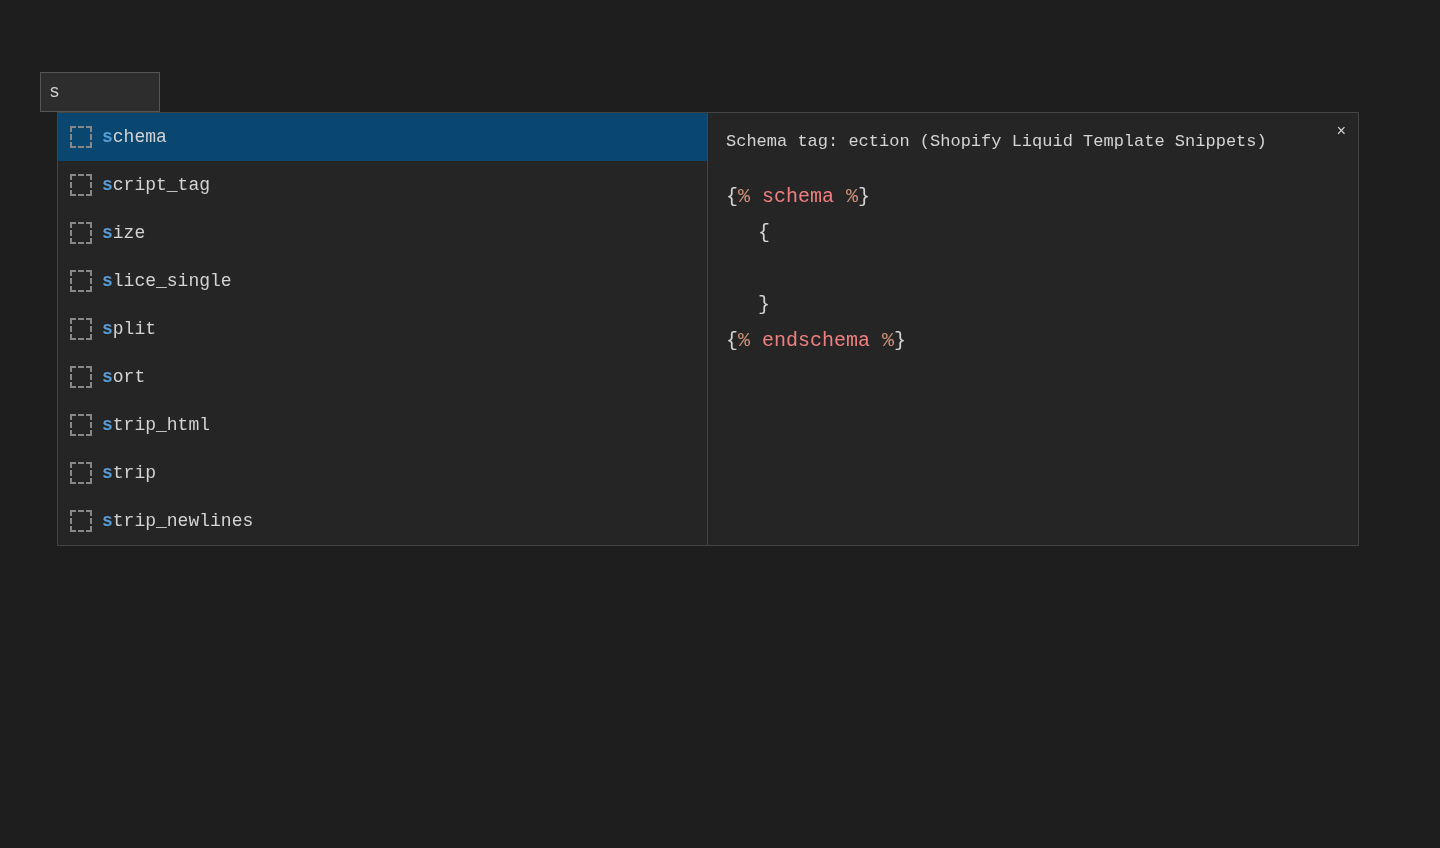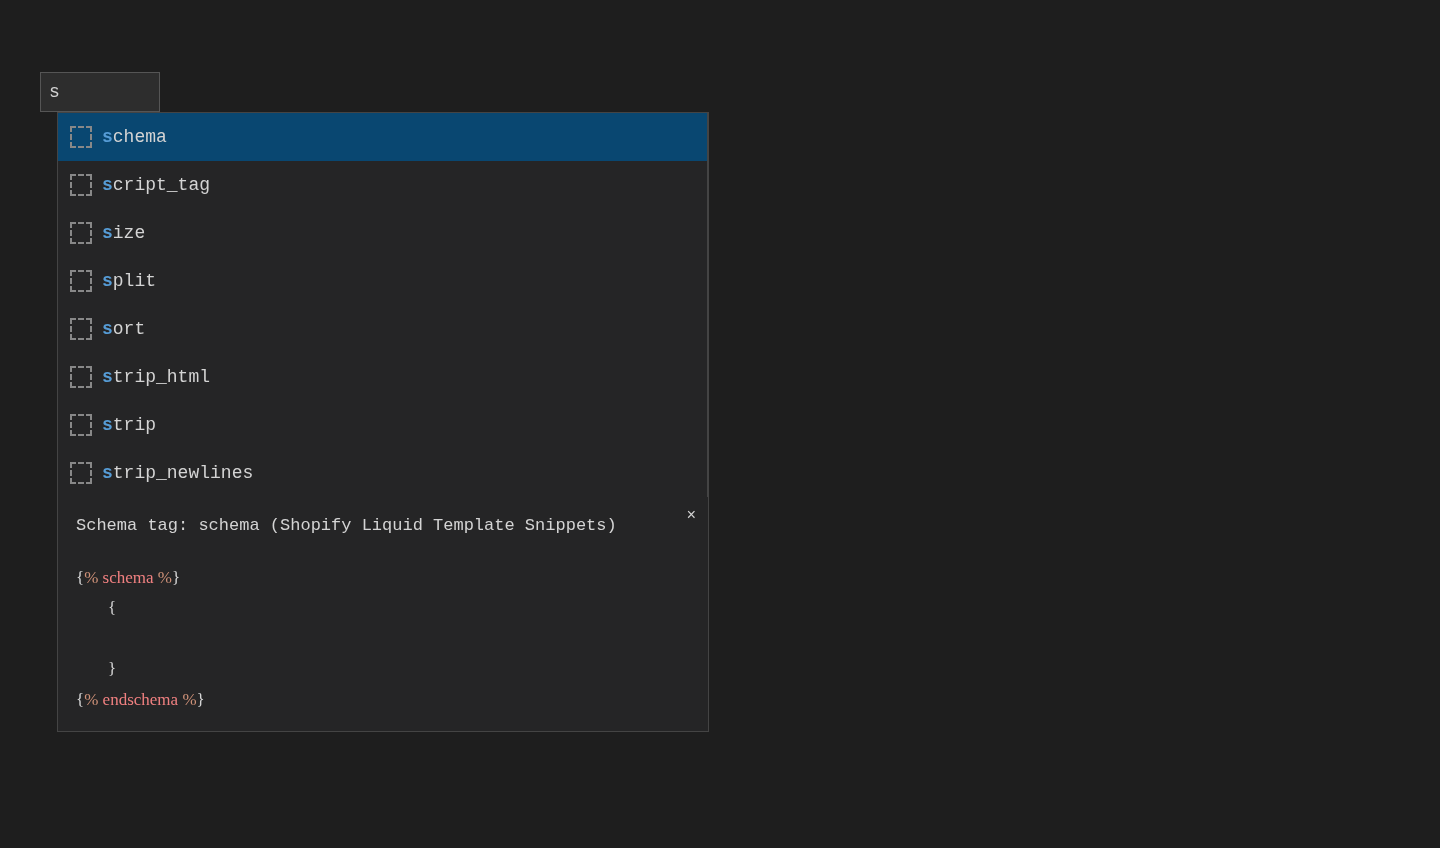--- a/index.html
+++ b/index.html
@@ -41,21 +41,21 @@
       width: 100%;
       caret-color: #d4d4d4;
     }
 
     
     .autocomplete-container {
       position: absolute;
       top: 112px;
       left: 57px;
       display: flex;
-      flex-direction: column;
+      flex-direction: row;
       border: 1px solid #444;
       justify-content: space-between;
     }
 
     
     .suggestions-list {
       width: 650px;
       background-color: #252526;
       border-right: 1px solid #444;
     }
@@ -117,22 +117,22 @@
     .doc-title {
       color: #d4d4d4;
       font-size: 17px;
       font-family: 'Courier New', Courier, monospace;
       line-height: 1.5;
       margin-bottom: 24px;
       margin-right: 24px;
     }
 
     .doc-code {
-      font-family: Liberation Serif, serif;
-      font-size: 17px;
+      font-family: Liberation Mono, monospace;
+      font-size: 20px;
       line-height: 1.8;
       color: #d4d4d4;
     }
 
     .doc-code .punctuation {
       color: #d4d4d4;
     }
 
     .doc-code .tag-keyword {
       color: #ce9178;
@@ -173,20 +173,26 @@
 
 
     <div class="suggestion-item">
       <span class="suggestion-icon"></span>
       <span class="suggestion-text">
         <span class="highlight">s</span>ize
       </span>
     </div>
 
 
+    <div class="suggestion-item">
+      <span class="suggestion-icon"></span>
+      <span class="suggestion-text">
+        <span class="highlight">s</span>lice_single
+      </span>
+    </div>
 
     <div class="suggestion-item">
       <span class="suggestion-icon"></span>
       <span class="suggestion-text">
         <span class="highlight">s</span>plit
       </span>
     </div>
 
     <div class="suggestion-item">
       <span class="suggestion-icon"></span>
@@ -215,21 +221,21 @@
         <span class="highlight">s</span>trip_newlines
       </span>
     </div>
 
 
   </div>
 
   <div class="doc-panel">
     <button class="close-btn">×</button>
 
-    <div class="doc-title">Schema tag: schema (Shopify Liquid Template Snippets)</div>
+    <div class="doc-title">Schema tag: ection (Shopify Liquid Template Snippets)</div>
 
     <div class="doc-code">
       <div>
         <span class="punctuation">{</span><span class="tag-keyword">%</span><span class="punctuation"> </span><span class="tag-name">schema</span><span class="punctuation"> </span><span class="tag-keyword">%</span><span class="punctuation">}</span>
       </div>
       <div class="indent">
         <span class="punctuation">{</span>
       </div>
       <div>&nbsp;</div>
       <div class="indent">

